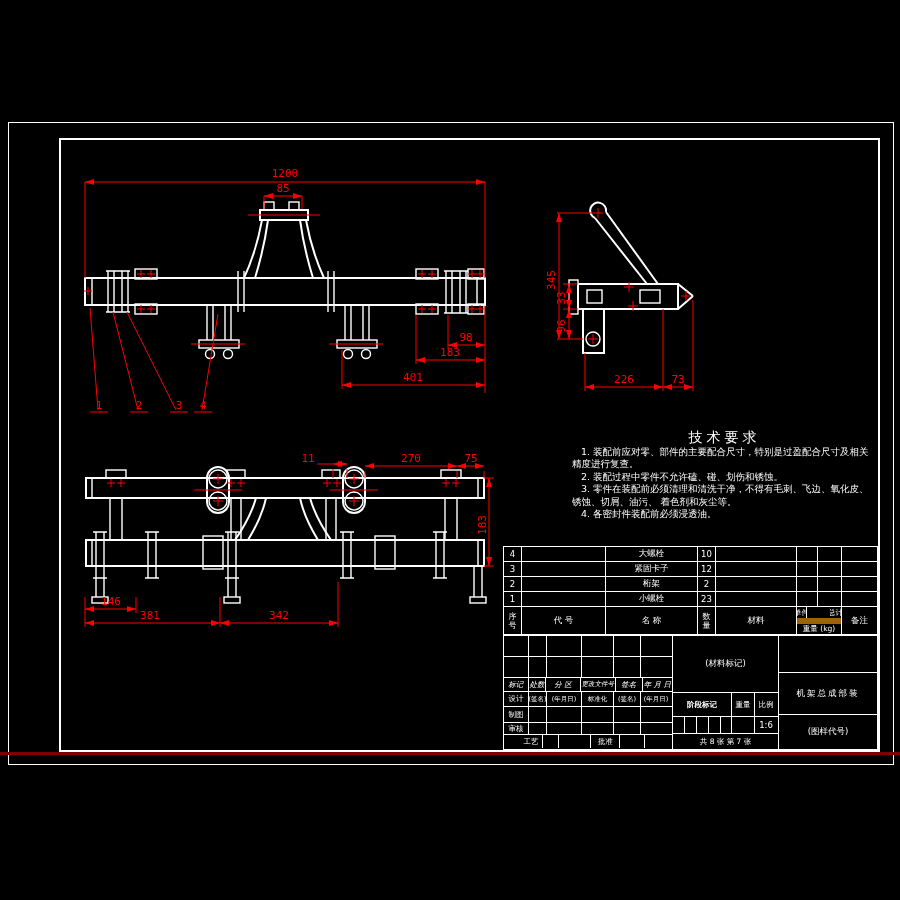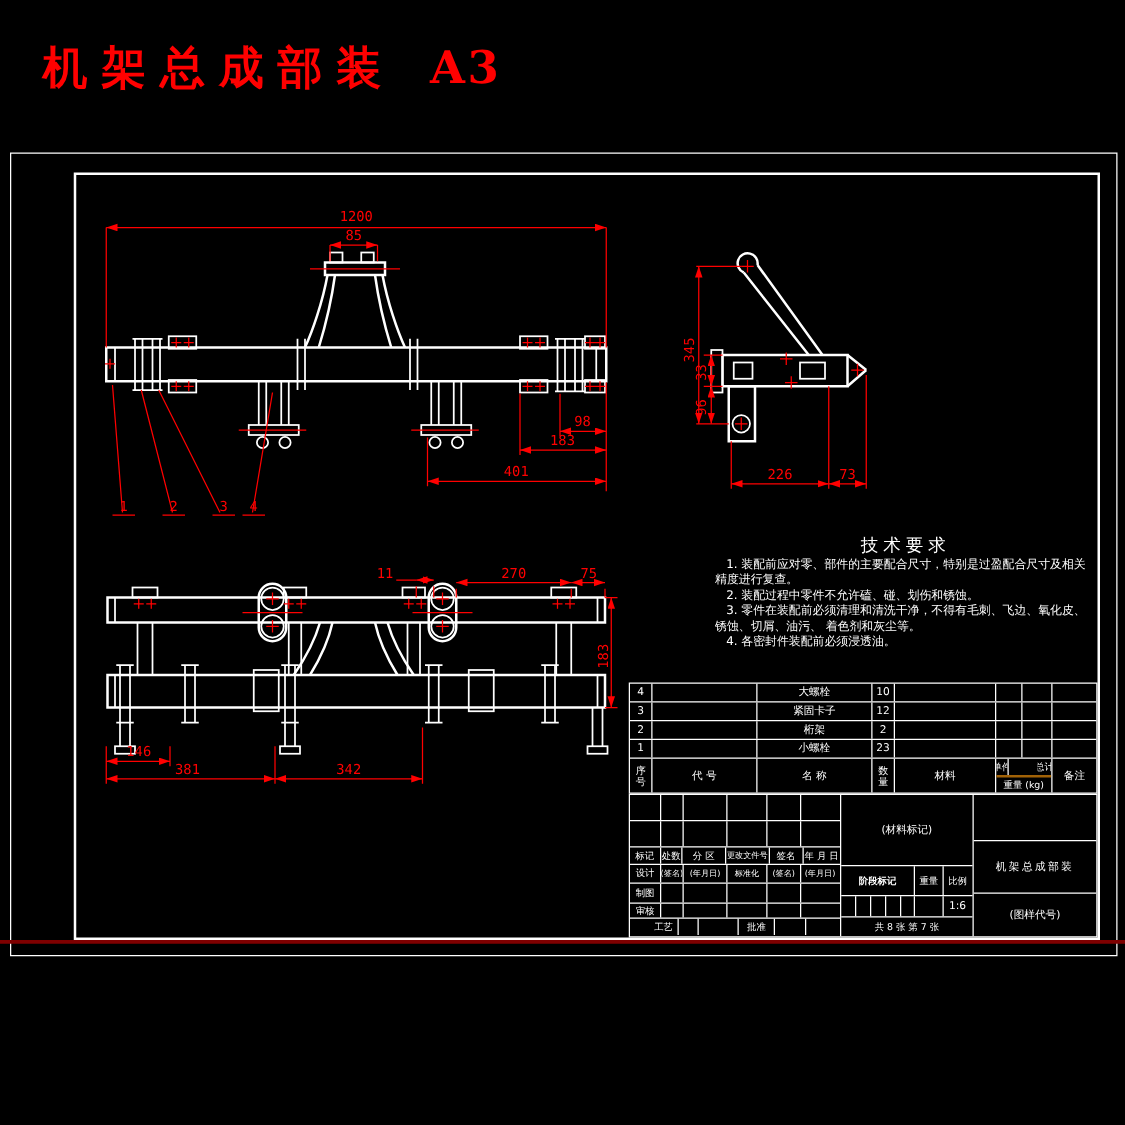--- a/index.html
+++ b/index.html
@@ -29,23 +29,20 @@
   .row{display:flex;border-bottom:1px solid #fff;box-sizing:border-box;}
   #ptable,#tblock{color:#fff;}
   .fs8{font-size:8.5px;} .fs7{font-size:7.5px;} .fs65{font-size:6.5px;}
   .stack{display:flex;flex-direction:column;align-items:center;justify-content:center;line-height:9px;font-size:8px;}
 </style>
 </head>
 <body>
 
 <div id="stage">
 
-  <div class="abs" id="main-title">
-    <span>机架总成部装</span><span class="sz">A3</span>
-  </div>
 
   <div class="abs frame" id="outer-frame" style="left:8px;top:122px;width:884px;height:641px;"></div>
   <div class="abs" id="inner-frame" style="left:59px;top:138px;width:817px;height:610px;"></div>
   <div class="abs" id="divider-line" style="left:0;top:752px;width:900px;height:3px;"></div>
 
   <svg class="abs" style="left:78px;top:162px;" width="420" height="260" viewBox="0 0 420 260">
     <defs>
       <marker id="m1" markerWidth="10" markerHeight="8" refX="9" refY="3" orient="auto-start-reverse">
         <path d="M0,0 L9,3 L0,6 Z" fill="#f00"></path>
       </marker>
@@ -290,21 +287,21 @@
       <div class="wcell fs8" style="width:84px;">代  号</div>
       <div class="wcell fs8" style="width:92px;">名  称</div>
       <div class="wcell" style="width:18px;">
         <div class="stack">
             <span>数</span>
             <span>量</span>
           </div>
       </div>
       <div class="wcell fs8" style="width:81px;">材料</div>
       <div class="wcell" style="width:45px;padding:0;flex-direction:column;align-items:stretch;">
-        <div style="display:flex;border-bottom:2px solid #a16207;height:13px;gap:23px;">
+        <div style="display:flex;border-bottom:6px solid #a16207;height:13px;gap:23px;">
           <span class="wcell fs7" style="width:21px;">单件</span>
           <span class="wcell fs7" style="width:24px;border-right:none;">总计</span>
         </div>
         <div class="fs7" style="display:flex;align-items:center;justify-content:center;flex:1;">重量 (kg)</div>
       </div>
       <div class="wcell fs8" style="width:35px;border-right:none;">备注</div>
     </div>
   </div>
 
   <div class="abs" id="tblock" style="left:503px;top:635px;width:375px;height:115px;border:1px solid #fff;box-sizing:border-box;display:flex;">
@@ -319,21 +316,21 @@
           <div class="wcell" style="width:30px;border-right:none;"></div>
       </div>
       <div class="row" style="height:21px;">
         <div class="wcell" style="width:25px;"></div>
           <div class="wcell" style="width:18px;"></div>
         <div class="wcell" style="width:35px;"></div>
           <div class="wcell" style="width:32px;"></div>
         <div class="wcell" style="width:27px;"></div>
           <div class="wcell" style="width:30px;border-right:none;"></div>
       </div>
-      <div class="row" style="height:14px;">
+      <div class="row" style="height:14px;font-style:italic;">
         <div class="wcell fs7" style="width:25px;">标记</div>
         <div class="wcell fs7" style="width:18px;">处数</div>
         <div class="wcell fs7" style="width:35px;">分 区</div>
         <div class="wcell fs65" style="width:36px;">更改文件号</div>
         <div class="wcell fs7" style="width:27px;">签名</div>
         <div class="wcell fs7" style="width:30px;border-right:none;">年 月 日</div>
       </div>
       <div class="row" style="height:15px;">
         <div class="wcell fs7" style="width:25px;">设计</div>
         <div class="wcell fs65" style="width:18px;">(签名)</div>

